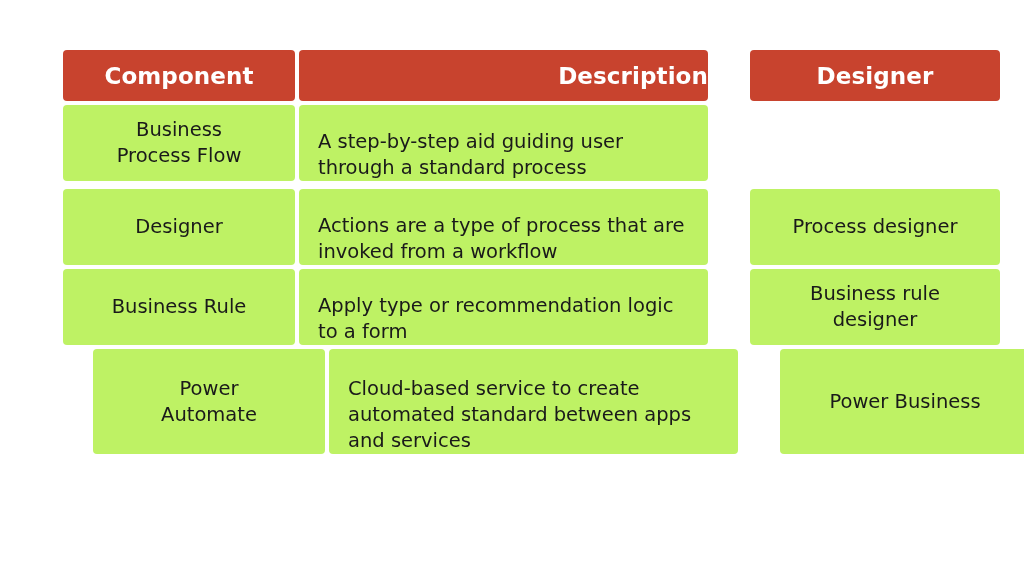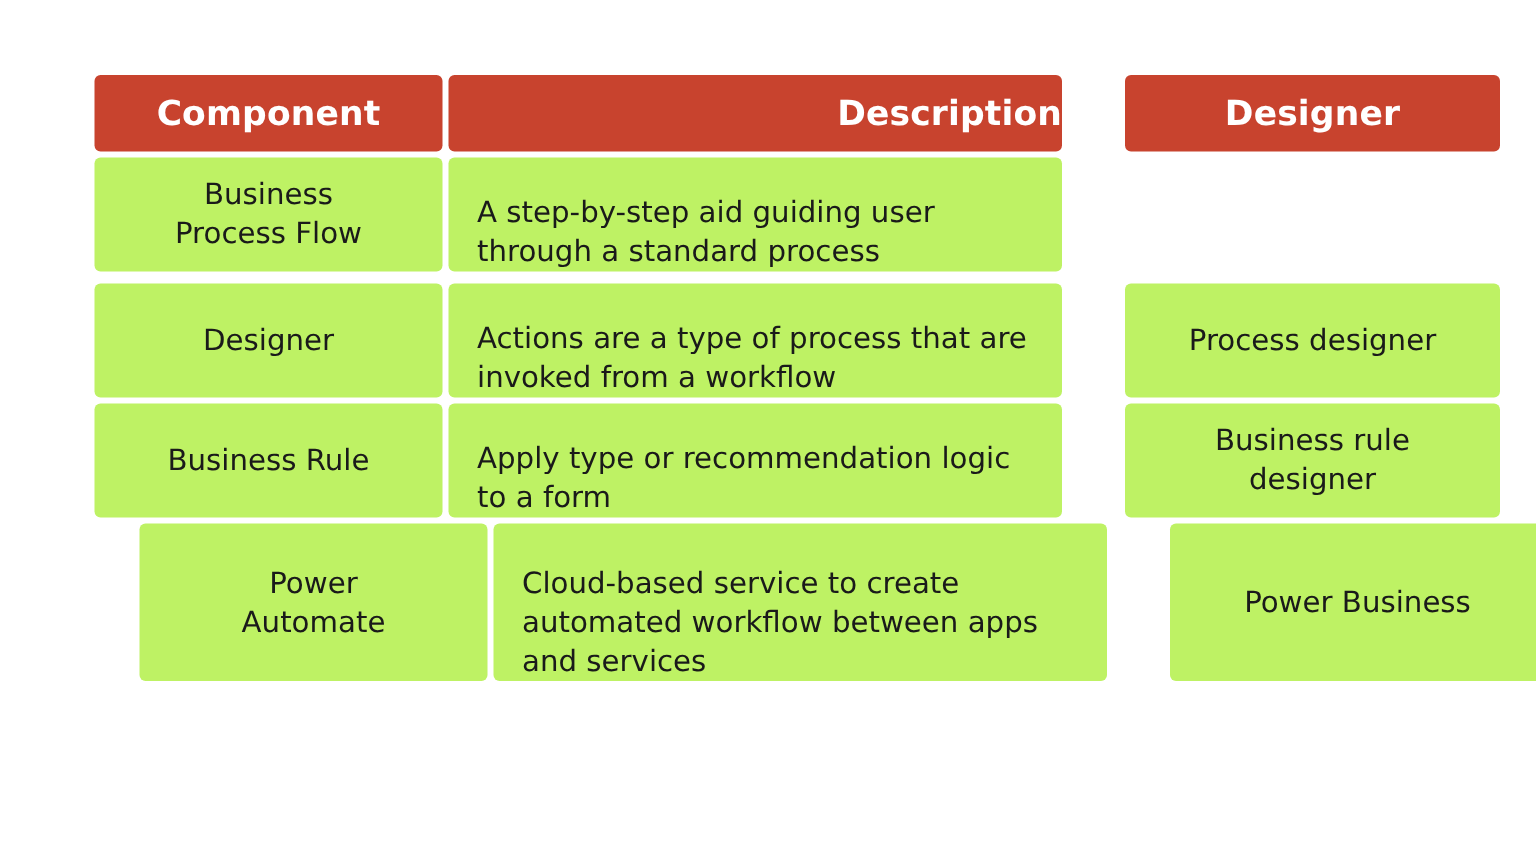--- a/index.html
+++ b/index.html
@@ -155,21 +155,21 @@
     </div>
 
     <div class="gap-v"></div>
 
     <div class="row body-row tall">
       <div class="cell body center col-component">
         <span class="txt">Power<br>Automate</span>
       </div>
       <div class="col-gap"></div>
       <div class="cell body left col-description">
-        <span class="txt">Cloud-based service to create automated workflow between apps and services</span>
+        <span class="txt">Cloud-based service to create automated standard between apps and services</span>
       </div>
       <div class="col-gap"></div>
       <div class="cell body center col-designer">
         <span class="txt">Power Business</span>
       </div>
     </div>
 
   </div>
 </div>
 

